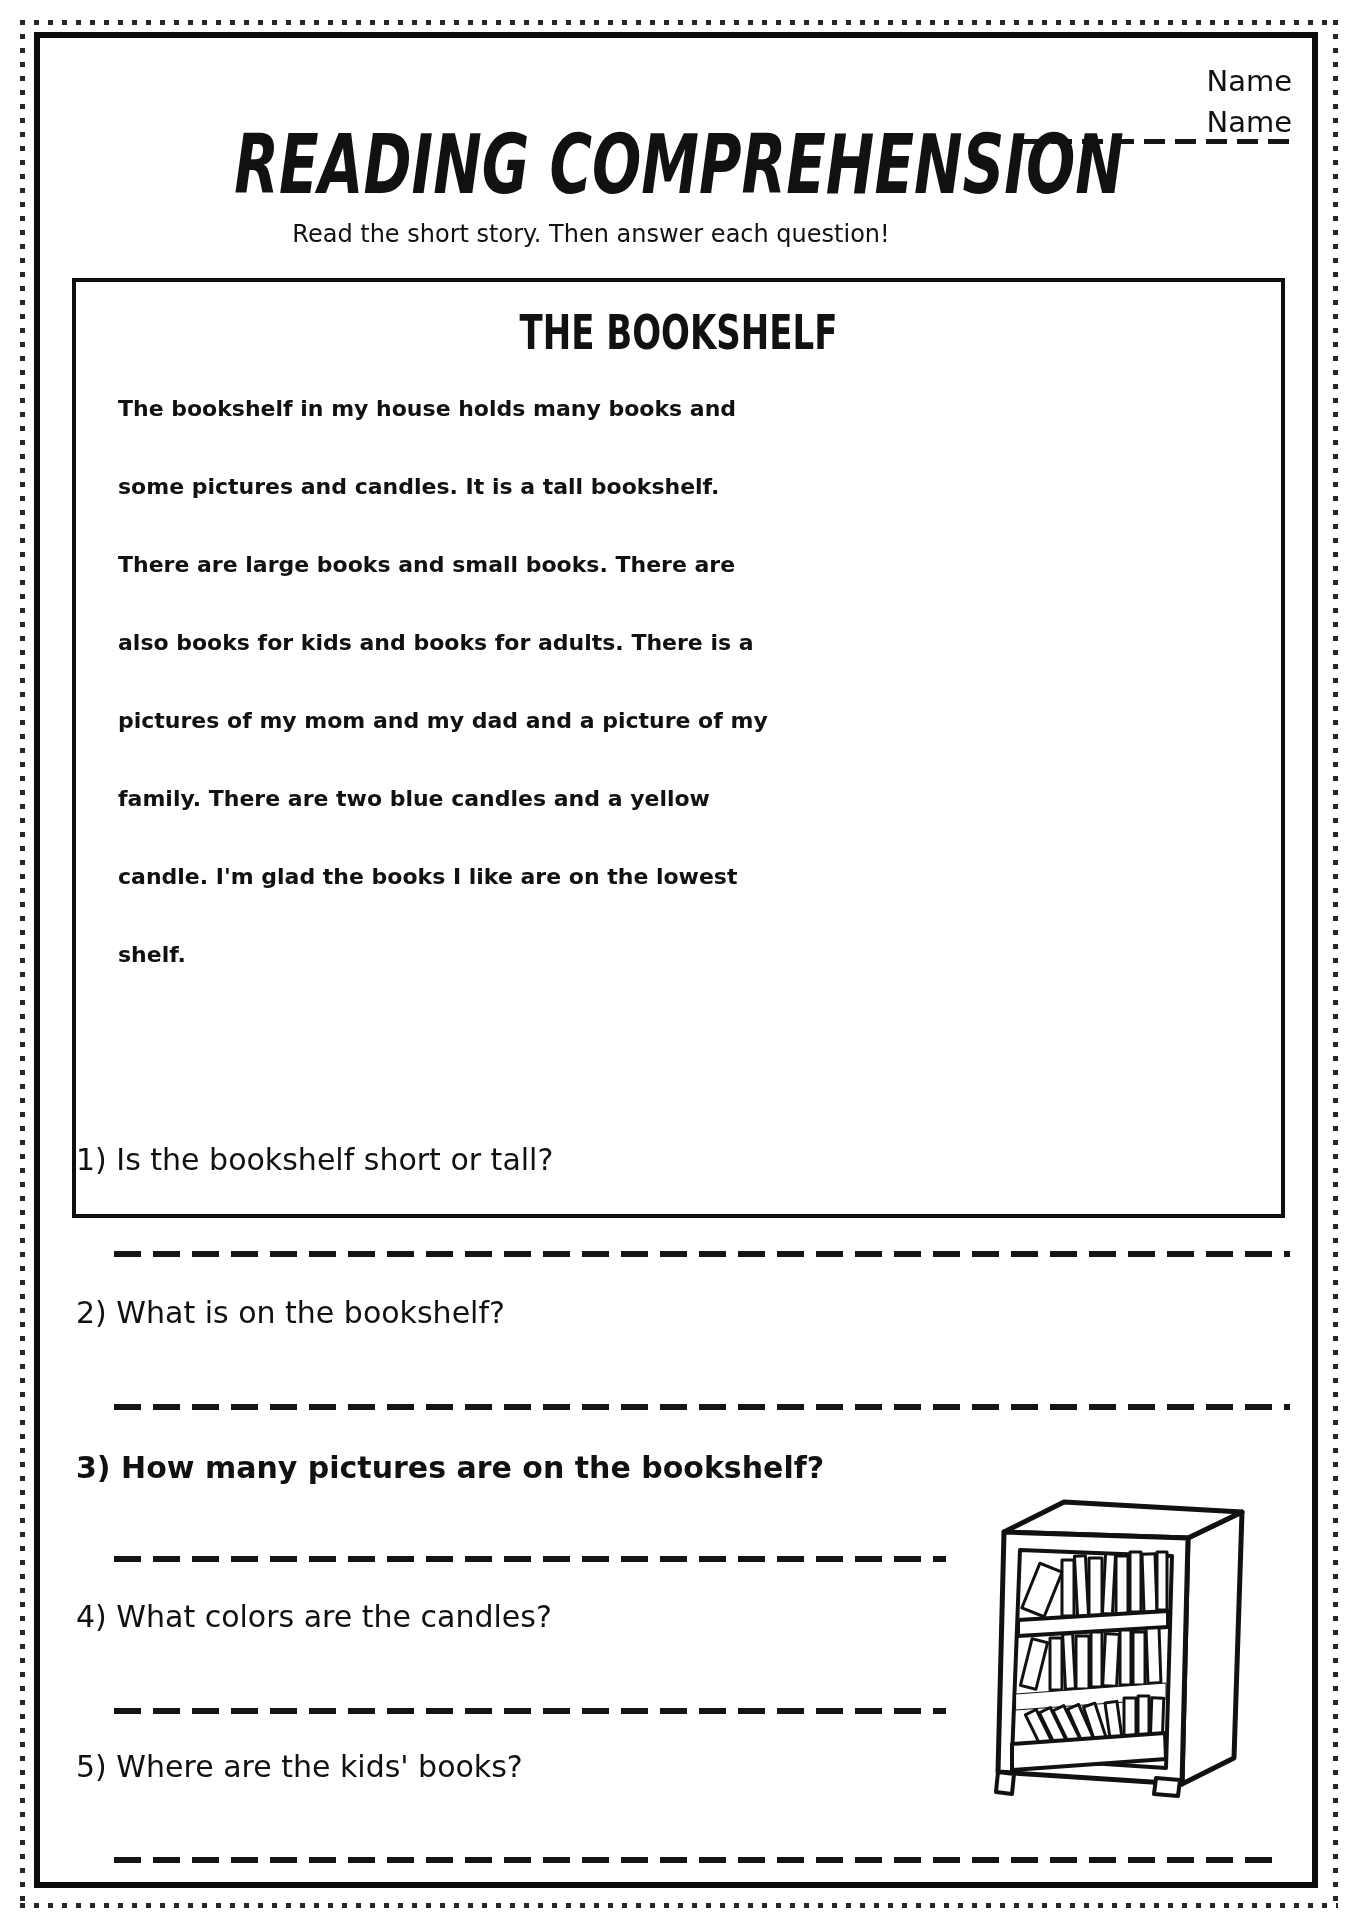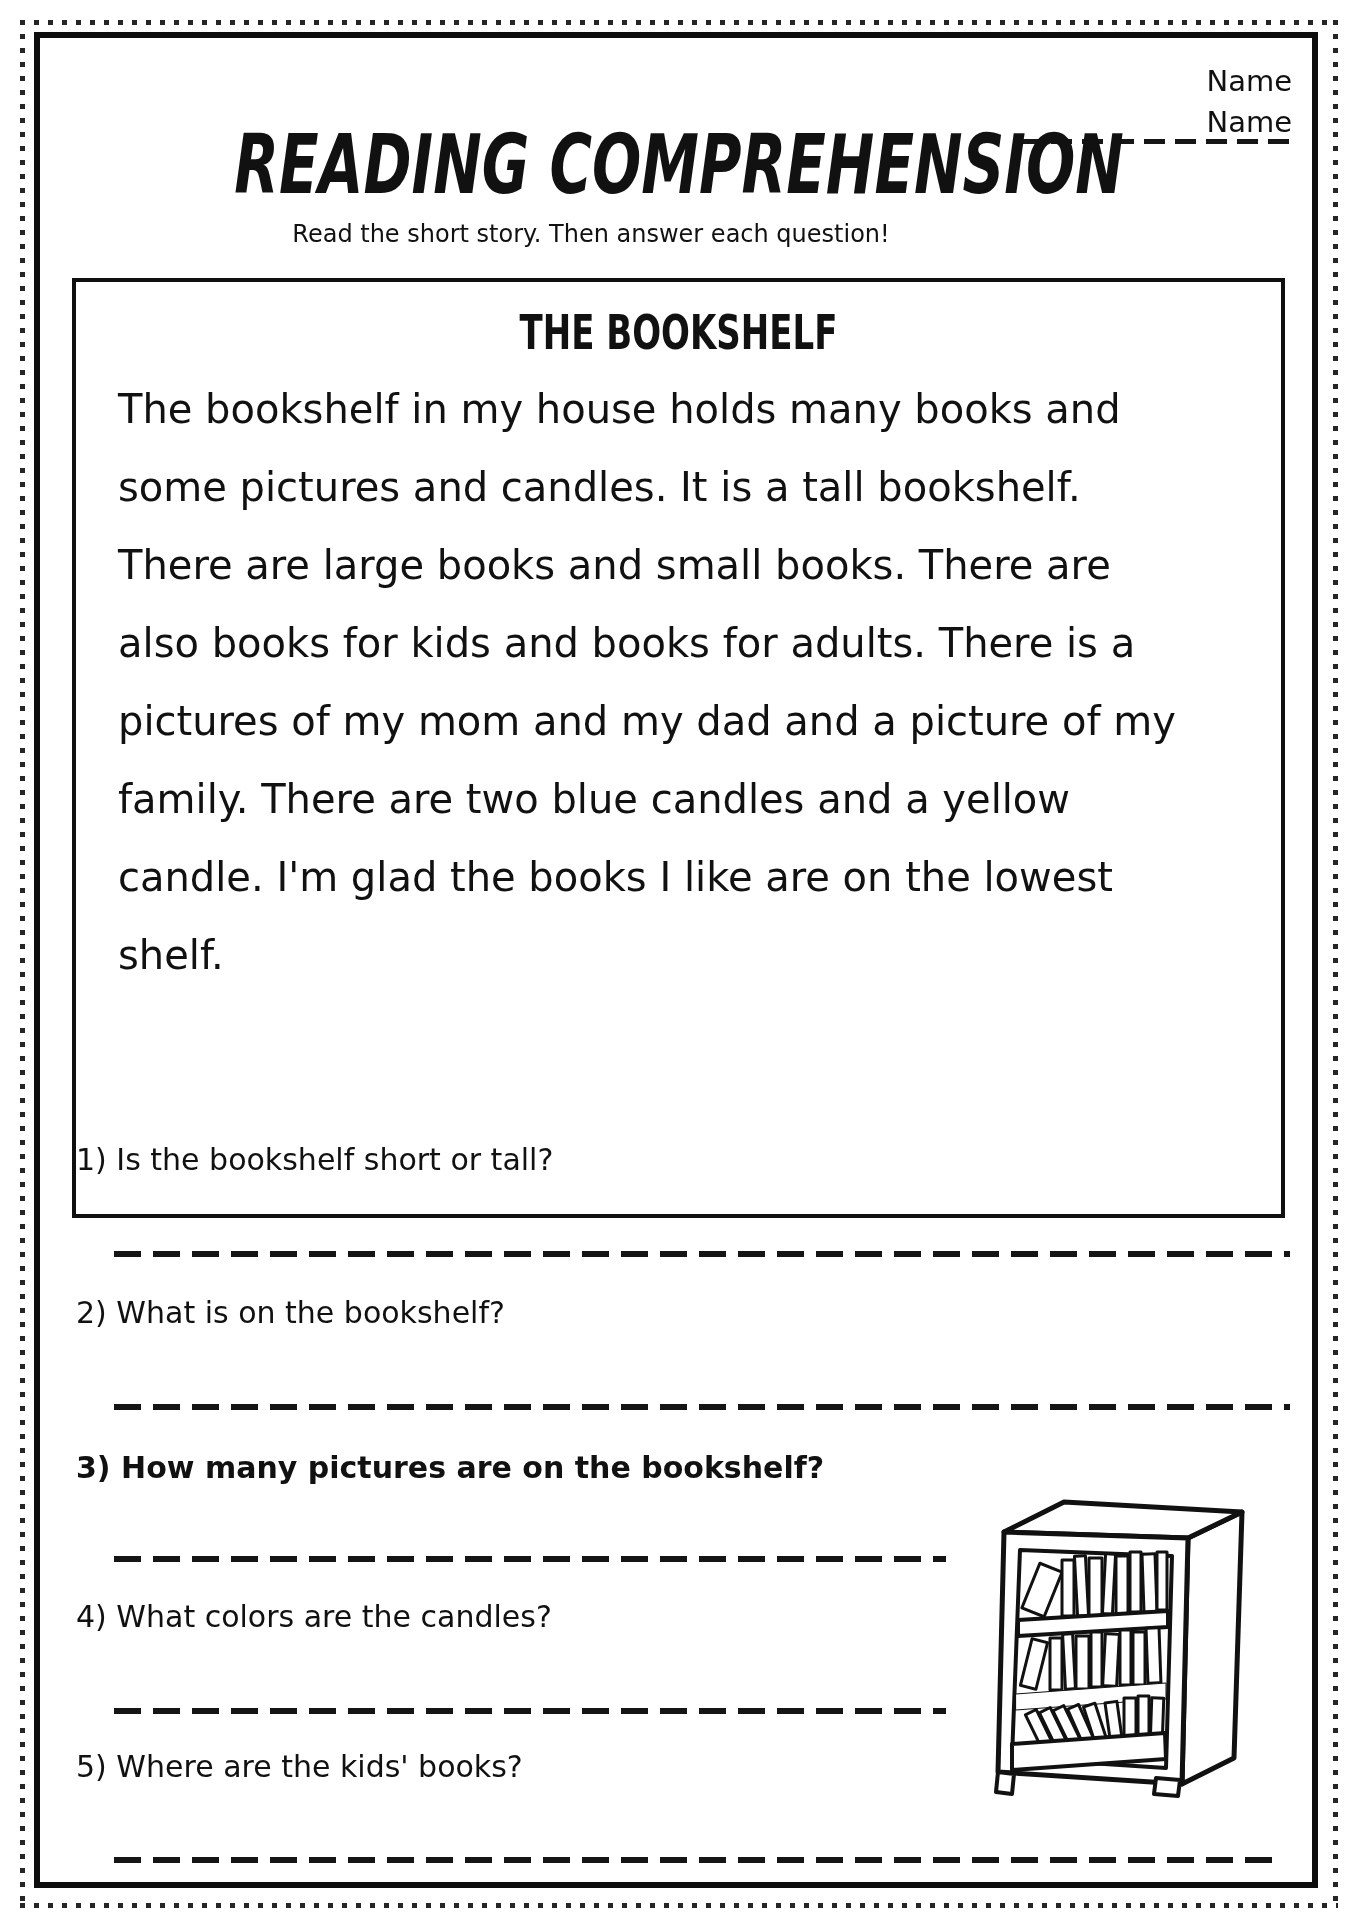--- a/index.html
+++ b/index.html
@@ -43,21 +43,21 @@
     position:absolute;left:72px;top:278px;width:1213px;height:940px;
     border:4px solid #0f0f0f;box-sizing:border-box;
   }
   .story-title{margin-top:22px;text-align:center;}
   .story-title span{
     display:inline-block;font-size:34px;font-weight:bold;
     transform:scaleY(1.4);transform-origin:top center;white-space:nowrap;
   }
   .story-text{
     margin:26px 28px 0 42px;
-    font-size:40px;line-height:78px;
+    font-size:22px;line-height:78px;font-weight:bold;
   }
   .story-text div{white-space:nowrap;}
   
   .question{position:absolute;left:76px;font-size:30px;white-space:nowrap;}
   .q1{top:1142px;} .q2{top:1295px;} .q3{top:1450px;font-weight:bold;} .q4{top:1599px;} .q5{top:1749px;}
   .ansline{
     position:absolute;left:114px;height:6px;
     background:repeating-linear-gradient(90deg,#151515 0 27px,transparent 27px 39px);
   }
   .a1{top:1251px;width:1176px;}

